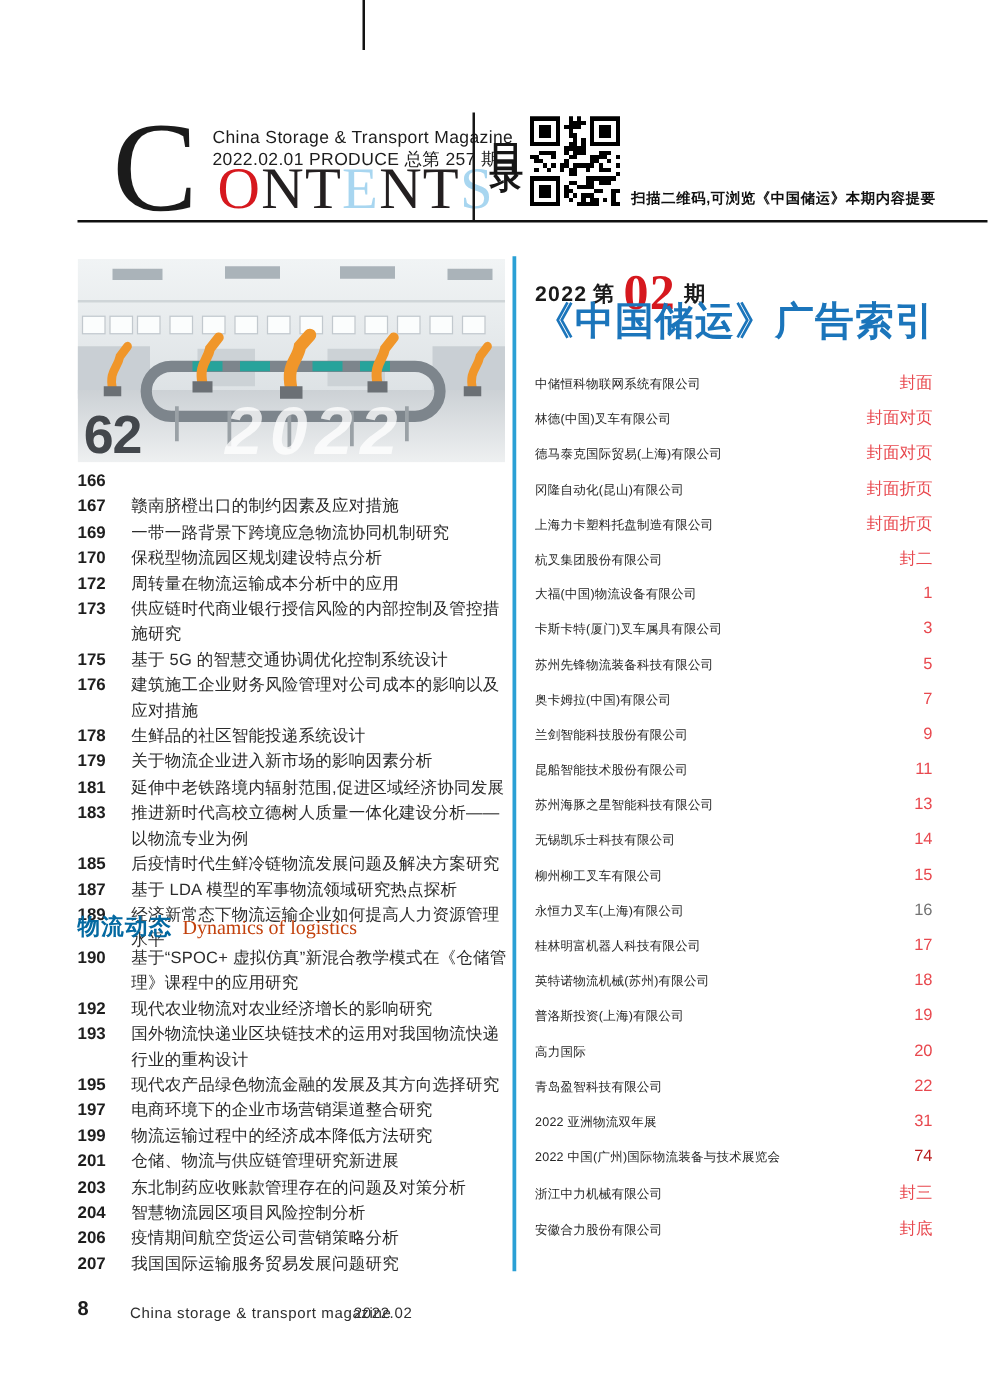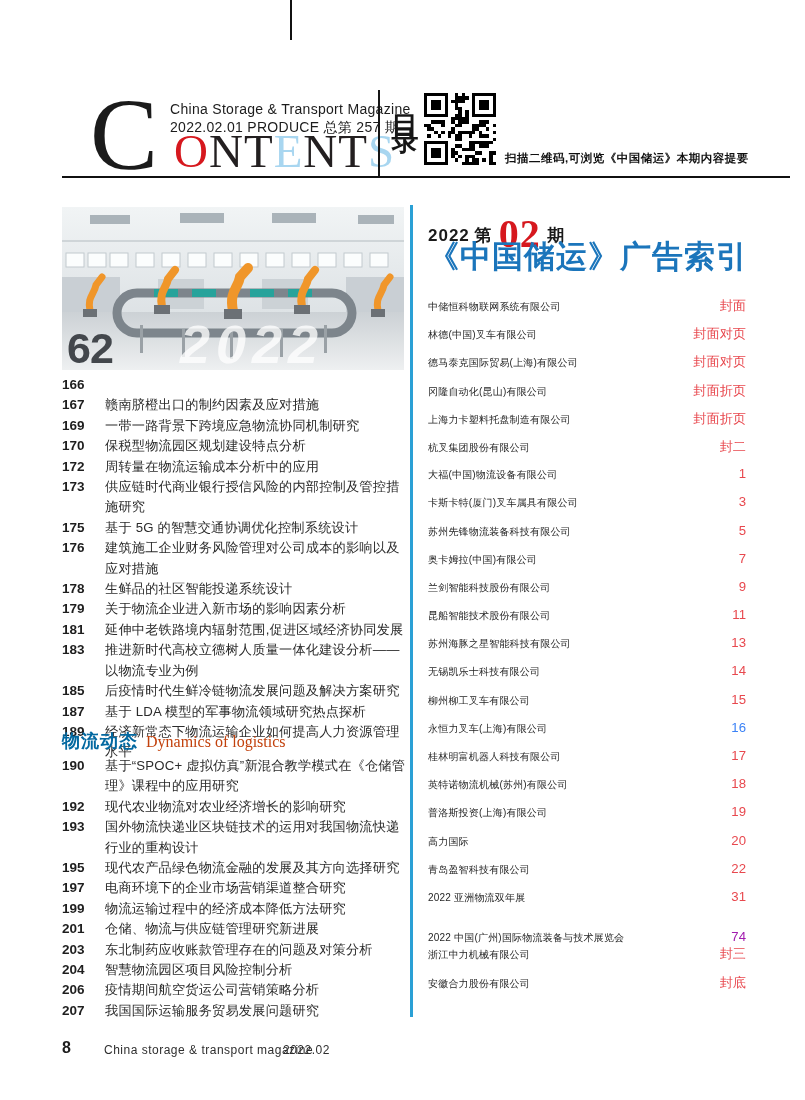--- a/index.html
+++ b/index.html
@@ -474,21 +474,21 @@
     <div class="ad-row">
       <span class="ad-name">无锡凯乐士科技有限公司</span>
       <span class="ad-page" style="color: rgb(232, 72, 78);">14</span>
     </div>
     <div class="ad-row">
       <span class="ad-name">柳州柳工叉车有限公司</span>
       <span class="ad-page" style="color: rgb(232, 72, 78);">15</span>
     </div>
     <div class="ad-row">
       <span class="ad-name">永恒力叉车(上海)有限公司</span>
-      <span class="ad-page" style="color: #3b82f6;">16</span>
+      <span class="ad-page" style="color: #737373;">16</span>
     </div>
     <div class="ad-row">
       <span class="ad-name">桂林明富机器人科技有限公司</span>
       <span class="ad-page" style="color: rgb(232, 72, 78);">17</span>
     </div>
     <div class="ad-row">
       <span class="ad-name">英特诺物流机械(苏州)有限公司</span>
       <span class="ad-page" style="color: rgb(232, 72, 78);">18</span>
     </div>
     <div class="ad-row">
@@ -502,21 +502,21 @@
     <div class="ad-row">
       <span class="ad-name">青岛盈智科技有限公司</span>
       <span class="ad-page" style="color: rgb(232, 72, 78);">22</span>
     </div>
     <div class="ad-row">
       <span class="ad-name">2022 亚洲物流双年展</span>
       <span class="ad-page" style="color: rgb(232, 72, 78);">31</span>
     </div>
     <div class="ad-row">
       <span class="ad-name">2022 中国(广州)国际物流装备与技术展览会</span>
-      <span class="ad-page" style="color: #a21caf; margin-top: 12px;">74</span>
+      <span class="ad-page" style="color: #b91c1c;">74</span>
     </div>
     <div class="ad-row">
       <span class="ad-name">浙江中力机械有限公司</span>
       <span class="ad-page" style="color: rgb(232, 72, 78);">封三</span>
     </div>
     <div class="ad-row">
       <span class="ad-name">安徽合力股份有限公司</span>
       <span class="ad-page" style="color: rgb(232, 72, 78);">封底</span>
     </div>
 </div>

